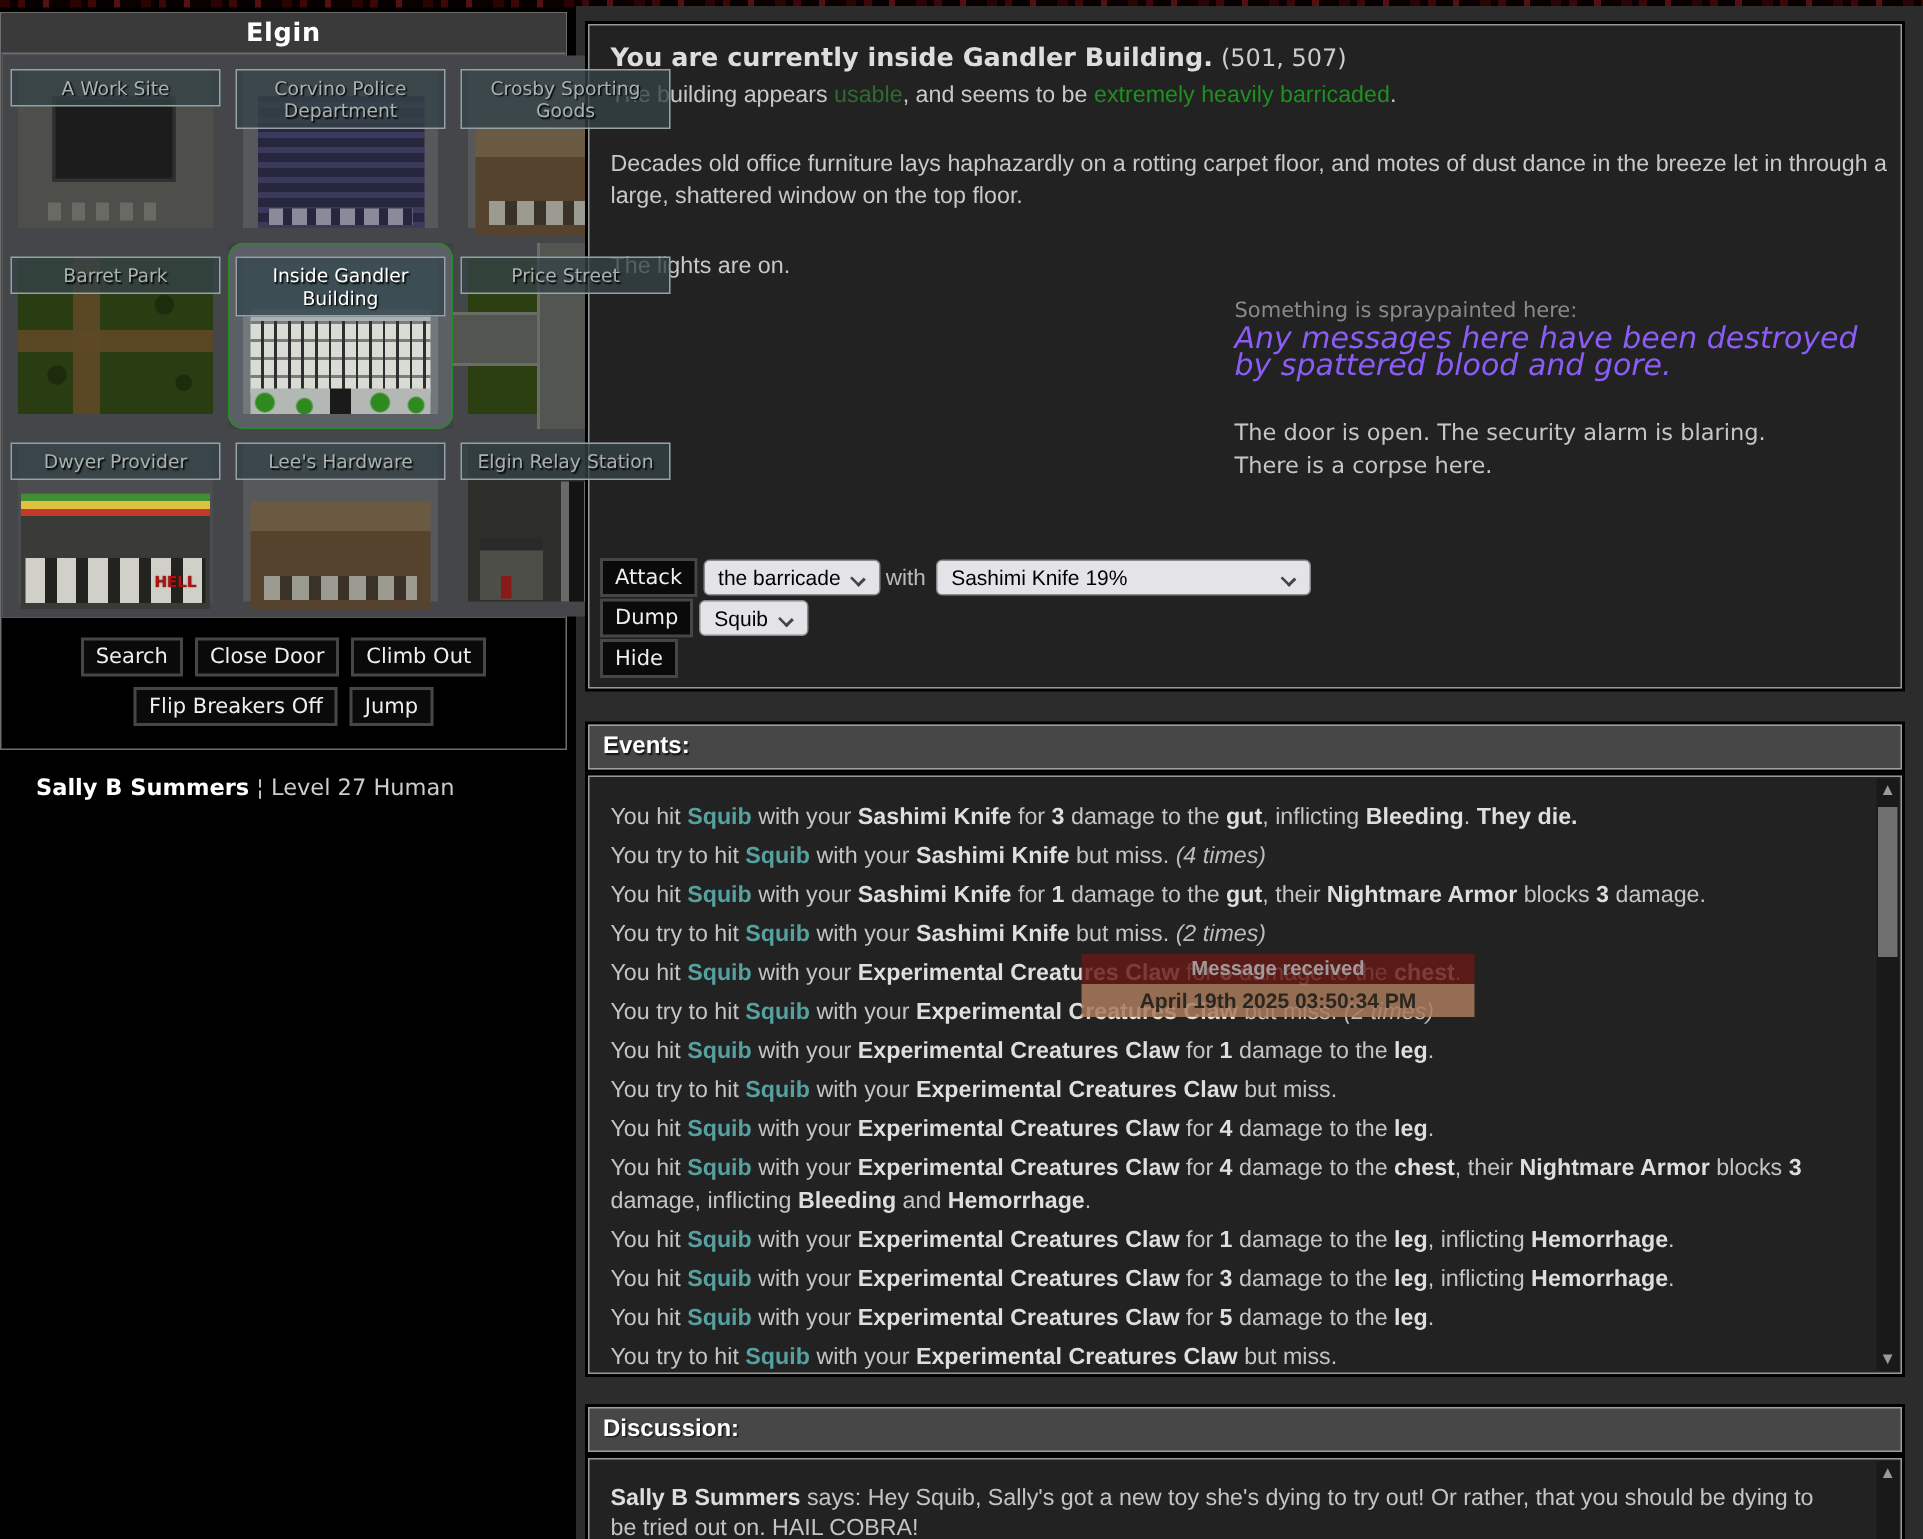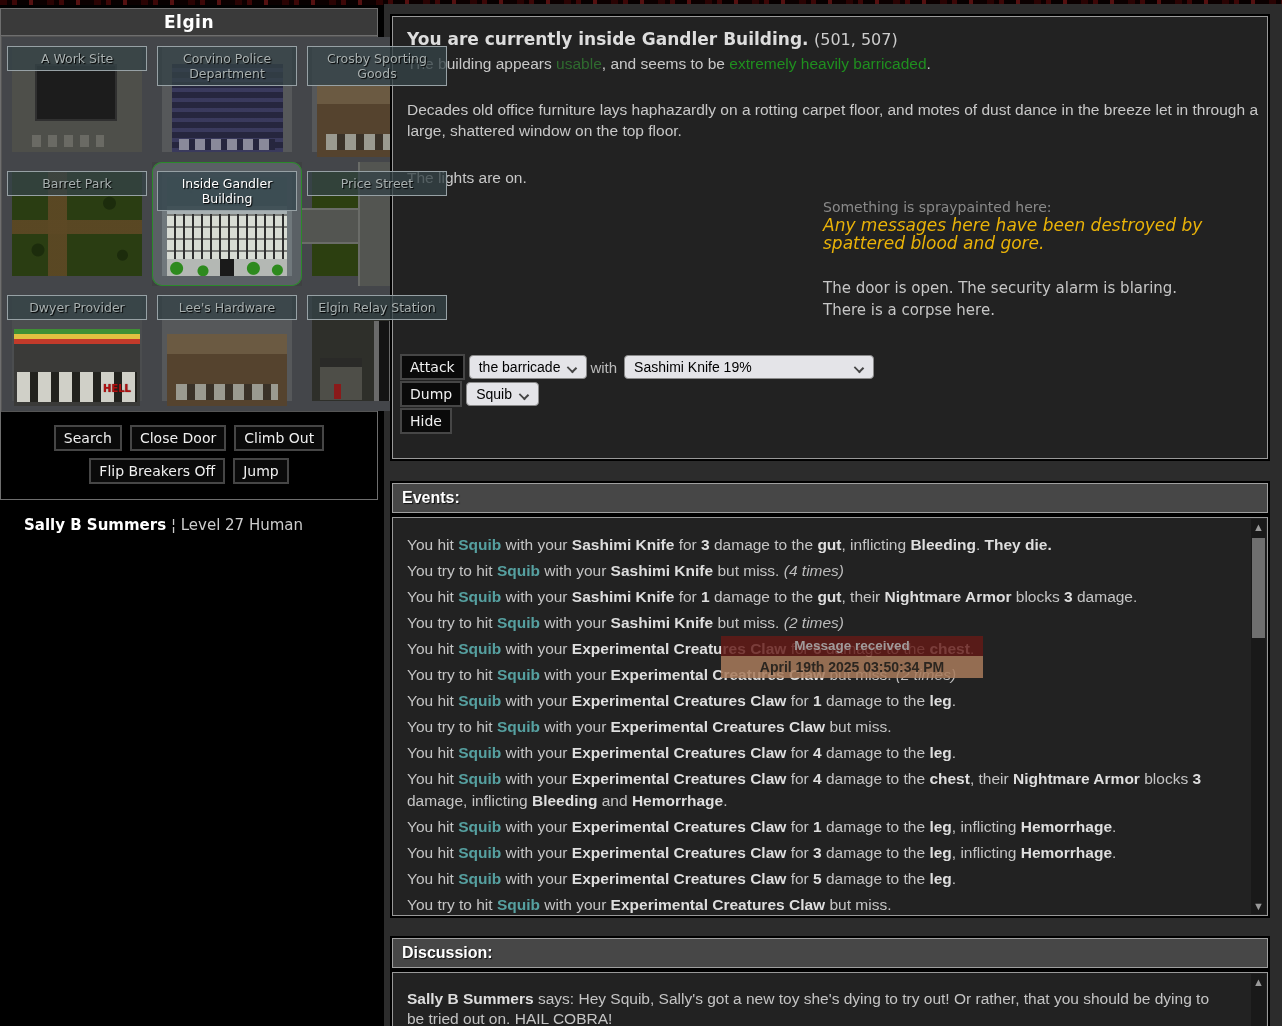--- a/index.html
+++ b/index.html
@@ -121,25 +121,25 @@
   #status-headline{font-family:"DejaVu Sans",sans-serif;font-size:17px;color:#ddd;}
   #status-headline .hb{font-weight:bold;}
   #status-headline .coords{font-weight:normal;font-size:16px;color:#ccc;}
   #status-line2{margin-top:6px;}
   .usable{color:#2f6b2f;}
   .barricaded{color:#1f8f1f;}
   #status-desc{margin-top:26px;width:856px;line-height:21px;}
   #status-lights{margin-top:28px;}
   #spray-block{position:absolute;right:20px;top:182px;width:424px;font-family:"DejaVu Sans",sans-serif;}
   #spray-label{color:#8a8a8a;font-size:14px;}
-  #spray-text{color:#eab308;font-style:italic;font-size:17px;line-height:18px;margin-top:1px;}
+  #spray-text{color:#8b5cf6;font-style:italic;font-size:20px;line-height:18px;margin-top:1px;}
   #door-block{margin-top:25px;color:#c6c6c6;font-size:15px;line-height:22px;}
 
   
-  #actions{position:absolute;left:7px;bottom:23px;}
+  #actions{position:absolute;left:7px;bottom:5px;}
   .actrow{margin-bottom:1px;display:flex;align-items:center;}
   .actrow .gbtn{margin:0 4px 0 0;}
   .withlbl{color:#bbb;font-size:15px;margin:0 7px 0 3px;}
   .select{
     position:relative;display:inline-block;background:#e4e4e8;border:1px solid #8a8a8a;
     border-radius:4px;padding:3px 26px 3px 9px;font-size:14px;color:#000;cursor:pointer;
     font-family:"Liberation Sans",sans-serif;box-sizing:border-box;
   }
   .select::after{content:"";position:absolute;right:10px;top:8px;width:6px;height:6px;
     border-right:2px solid #444;border-bottom:2px solid #444;transform:rotate(45deg) scale(1,.85);}

